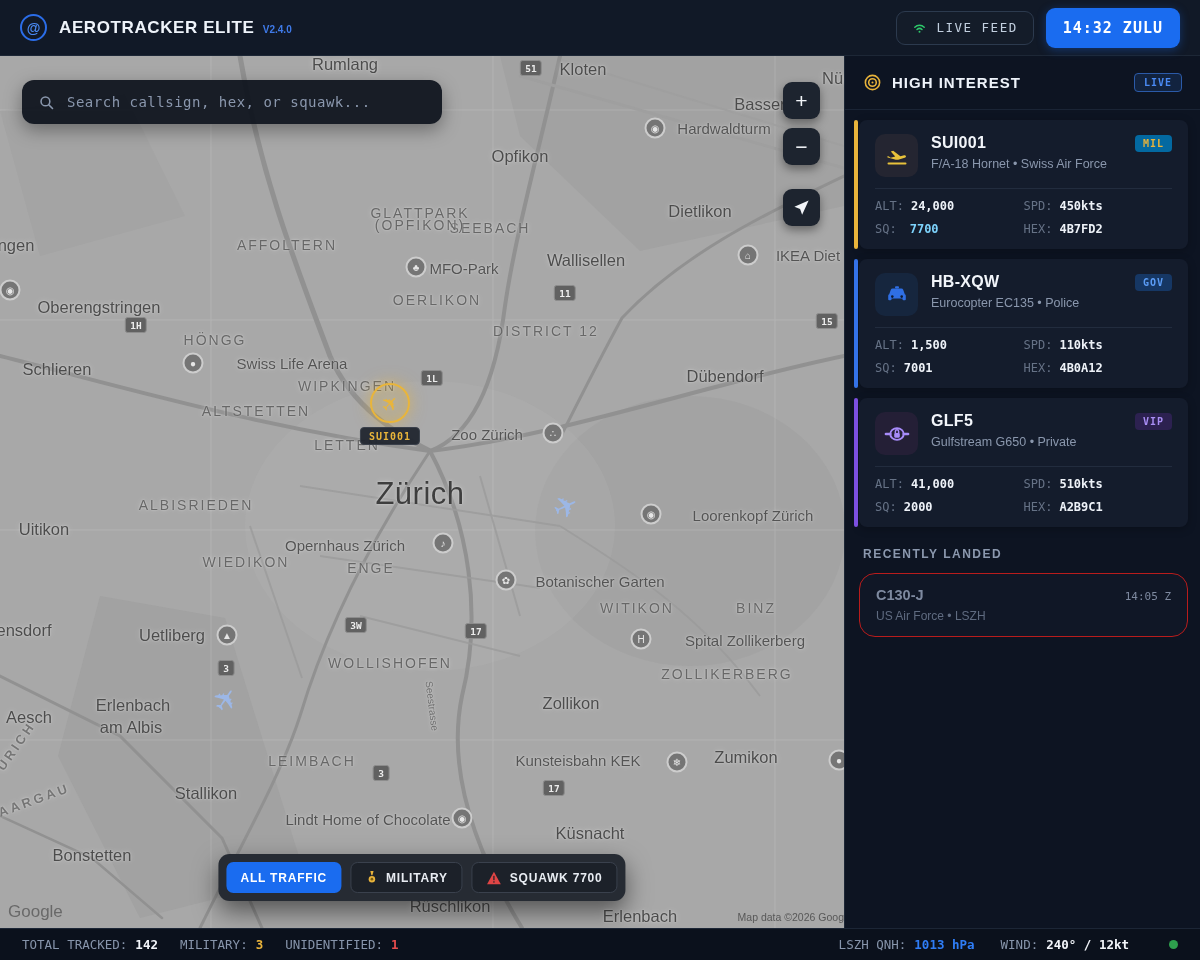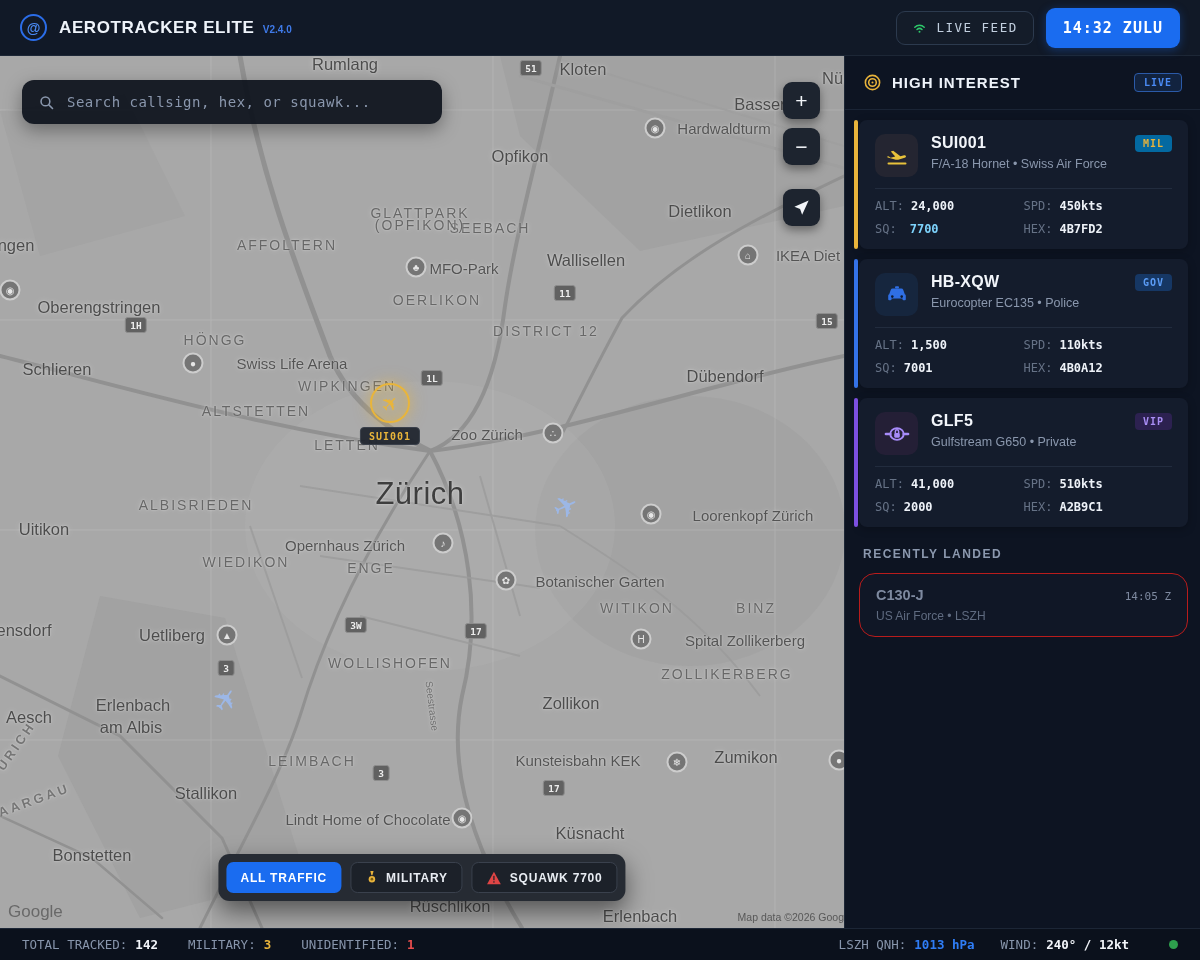--- a/index.html
+++ b/index.html
@@ -147,21 +147,21 @@
   .recent-row { display:flex; justify-content:space-between; align-items:baseline; }
   .recent-cs { color:#7e8aa0; font-weight:800; font-size:14.5px; }
   .recent-time { color:#7e8aa0; font-family:"DejaVu Sans Mono",monospace; font-size:11px; }
   .recent-detail { color:#5f6b80; font-size:12px; margin-top:6px; }
 
   
   .statusbar { position:absolute; left:0; bottom:0; width:1200px; height:32px;
                background:#0b111c; border-top:1px solid #1c2636; display:flex;
                align-items:center; justify-content:space-between; padding:0 22px;
                font-family:"DejaVu Sans Mono",monospace; font-size:12.5px; z-index:60; }
-  .sb-group { display:flex; align-items:center; gap:30px; }
+  .sb-group { display:flex; align-items:center; gap:22px; }
   .kv { display:flex; gap:8px; align-items:center; }
   .kv .k { color:#8795ab; }
   .kv .v { color:#f2f5fa; font-weight:700; }
   .kv .v.amber { color:#e8b33b; }
   .kv .v.red { color:#e84d4d; }
   .kv .v.blue { color:#2f7df6; }
   .status-dot { width:9px; height:9px; border-radius:50%; background:#2ea04d;
                 margin-left:14px; }
 </style>
 </head>

